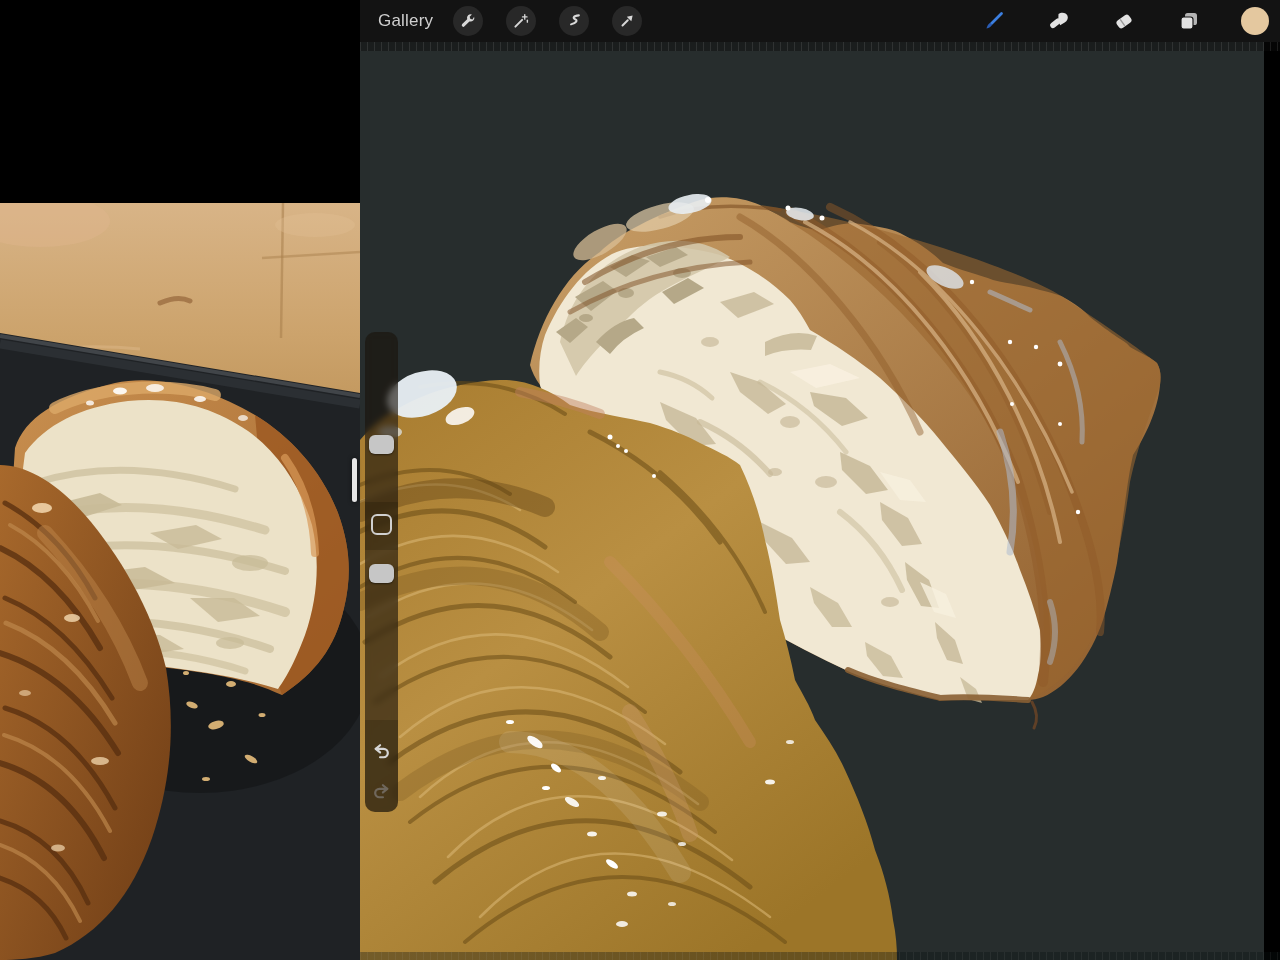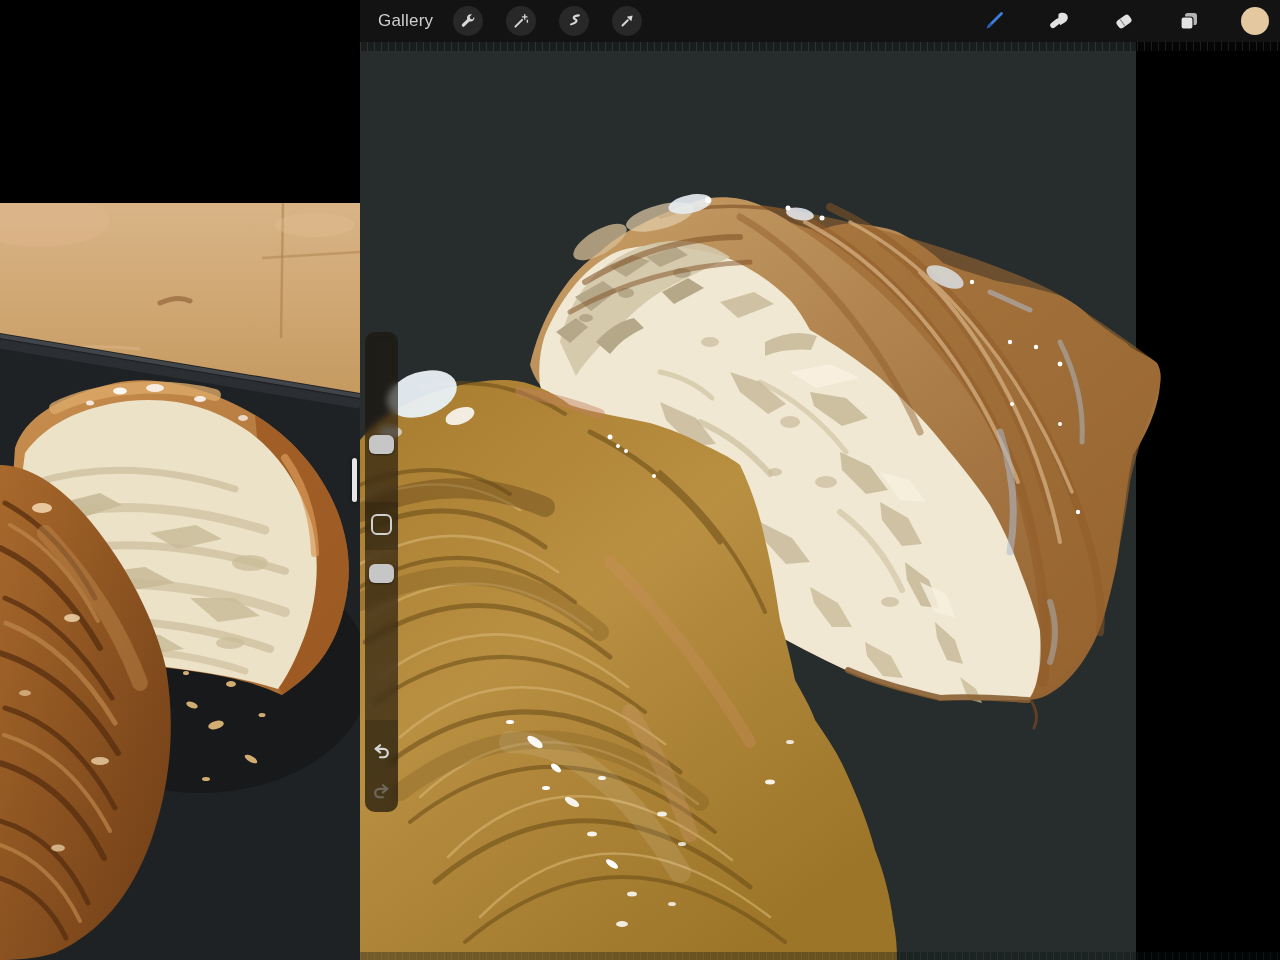--- a/index.html
+++ b/index.html
@@ -3,21 +3,21 @@
 <meta charset="utf-8">
 <style>
   html,body{margin:0;padding:0;background:#000;}
   #screen{position:relative;width:1280px;height:960px;overflow:hidden;
           font-family:"Liberation Sans","DejaVu Sans",sans-serif;
           -webkit-font-smoothing:antialiased;}
   
   #ref-panel{position:absolute;left:0;top:0;width:360px;height:960px;background:#000;}
   #ref-photo{position:absolute;left:0;top:203px;width:360px;height:757px;display:block;}
   
-  #app{position:absolute;left:360px;top:0;width:776px;height:960px;background:var(--canvas-bg,#272d2d);}
+  #app{position:absolute;left:360px;top:0;width:904px;height:960px;background:var(--canvas-bg,#272d2d);}
   #toolbar{position:absolute;left:0;top:0;width:920px;height:42px;background:var(--toolbar-bg,#131313);
            display:flex;align-items:center;padding:0 11px 0 18px;box-sizing:border-box;}
   .gallery{color:#cfcfcf;font-size:17px;letter-spacing:.2px;margin-right:20px;cursor:default;}
   .tool-circle{width:30px;height:30px;border-radius:50%;background:#282828;display:flex;
                align-items:center;justify-content:center;margin-right:23px;flex:0 0 auto;}
   .right-group{margin-left:auto;display:flex;align-items:center;}
   .bare-tool{width:26px;height:26px;display:flex;align-items:center;justify-content:center;
              margin-left:39px;flex:0 0 auto;}
   .swatch{width:28px;height:28px;border-radius:50%;background:var(--swatch,#e4c89f);margin-left:39px;flex:0 0 auto;}
   .ruler{position:absolute;left:0;width:920px;height:9px;

